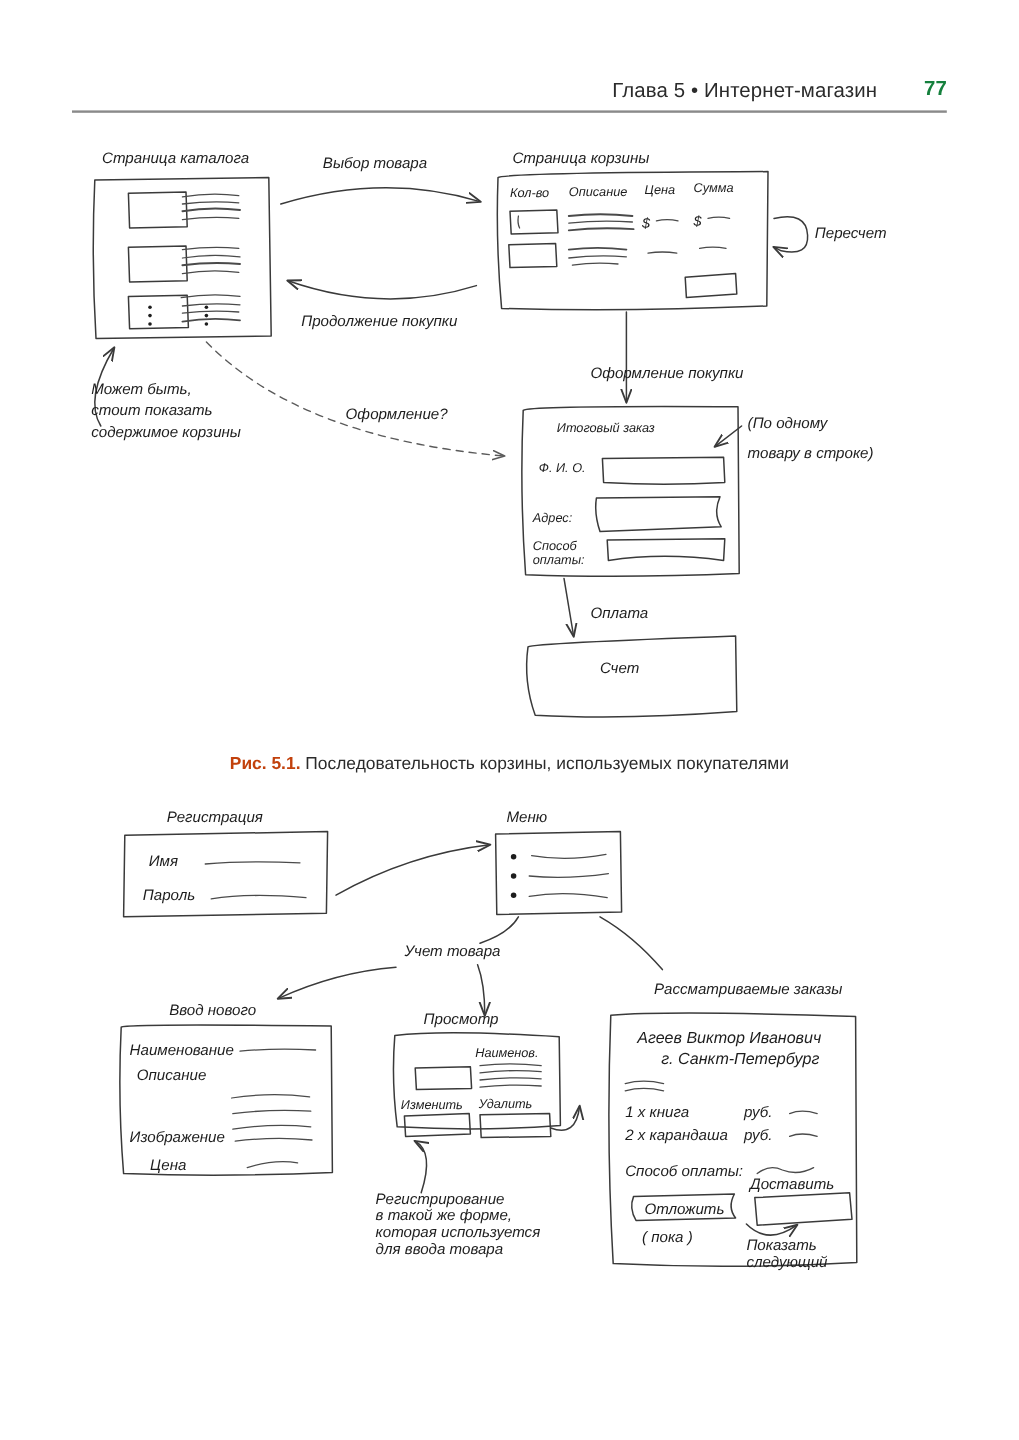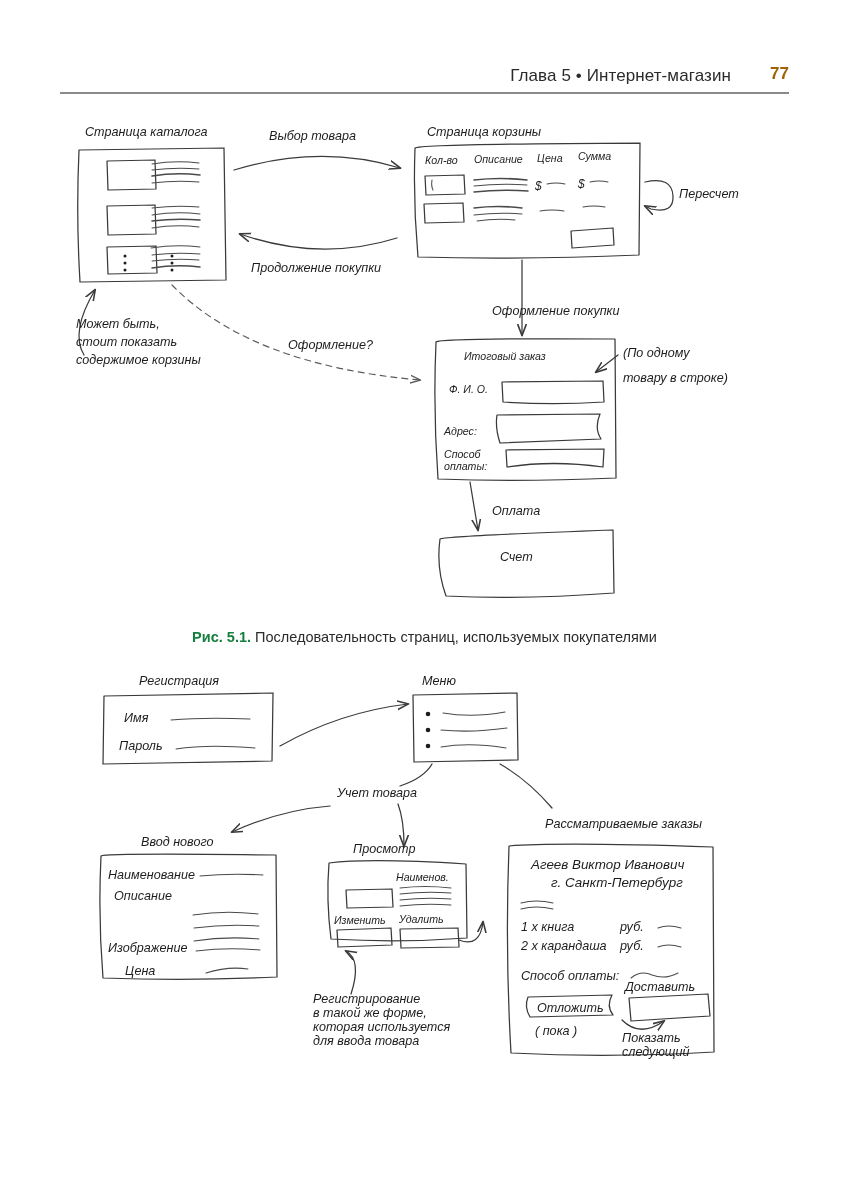--- a/index.html
+++ b/index.html
@@ -18,40 +18,40 @@
     position:absolute; left:60px; right:60px; top:66px;
     height:34px;
   }
   .runhead .rh-title {
     position:absolute; right:58px; top:0;
     font-size:17px; letter-spacing:0.1px; color:#2b2b2b;
     white-space:nowrap;
   }
   .runhead .rh-page {
     position:absolute; right:0; top:-2px;
-    font-size:17px; font-weight:bold; color:#a16207;
+    font-size:17px; font-weight:bold; color:#15803d;
   }
   .runhead .rh-rule {
     position:absolute; left:0; right:0; top:26px;
     height:1.6px; background:#8a8a8a;
   }
 
   
   .figure { position:absolute; left:0; width:849px;text-decoration:underline; }
   #fig1 { top:110px; height:520px; }
   #fig2 { top:660px; height:410px; }
   .figure svg { display:block; }
 
   .caption {
     position:absolute; left:0; width:849px; text-align:center;
     font-size:14.5px; color:#2b2b2b;
   }
   #cap1 { top:629px; }
   #cap2 { top:1077px; }
-  .caption b { font-weight:bold; color:#15803d; }
+  .caption b { font-weight:bold; color:#c2410c; }
 
   
   .sk { font-family:"Liberation Sans", sans-serif; font-style:italic; fill:#1d1d1d; }
   .sk-lbl { font-size:12.6px; }
   .sk-sm  { font-size:10.6px; }
   .sk-md  { font-size:12px; }
   .sk-big { font-size:13.4px; }
 
   .stroke { fill:none; stroke:#3a3a3a; stroke-width:1.25; stroke-linecap:round; stroke-linejoin:round; }
   .stroke-thin { fill:none; stroke:#4a4a4a; stroke-width:1.05; stroke-linecap:round; }
@@ -178,21 +178,21 @@
 
     <path class="stroke" d="M470,372 L478,420" marker-end="url(#ah)"></path>
     <text class="sk sk-lbl" x="492" y="405">Оплата</text>
 
     <path class="stroke fillw" d="M440,429 Q445,426 613,420 L614,483 Q520,490 446,486 Q436,458 440,429 Z"></path>
     <text class="sk sk-lbl" x="500" y="451">Счет</text>
   </svg>
   </div>
 
   <div class="caption" id="cap1">
-    <b>Рис. 5.1.</b><span> Последовательность страниц, используемых покупателями</span>
+    <b>Рис. 5.1.</b><span> Последовательность корзины, используемых покупателями</span>
   </div>
 
   <div class="figure" id="fig2">
   <svg width="849" height="410" viewBox="0 0 849 410">
     <defs>
       <marker id="ah2" markerWidth="11" markerHeight="11" refX="8.5" refY="4" orient="auto">
         <path d="M0,0.6 L9,4 L0,7.4" fill="none" stroke="#3a3a3a" stroke-width="1.25" stroke-linecap="round" stroke-linejoin="round"></path>
       </marker>
     </defs>
 

